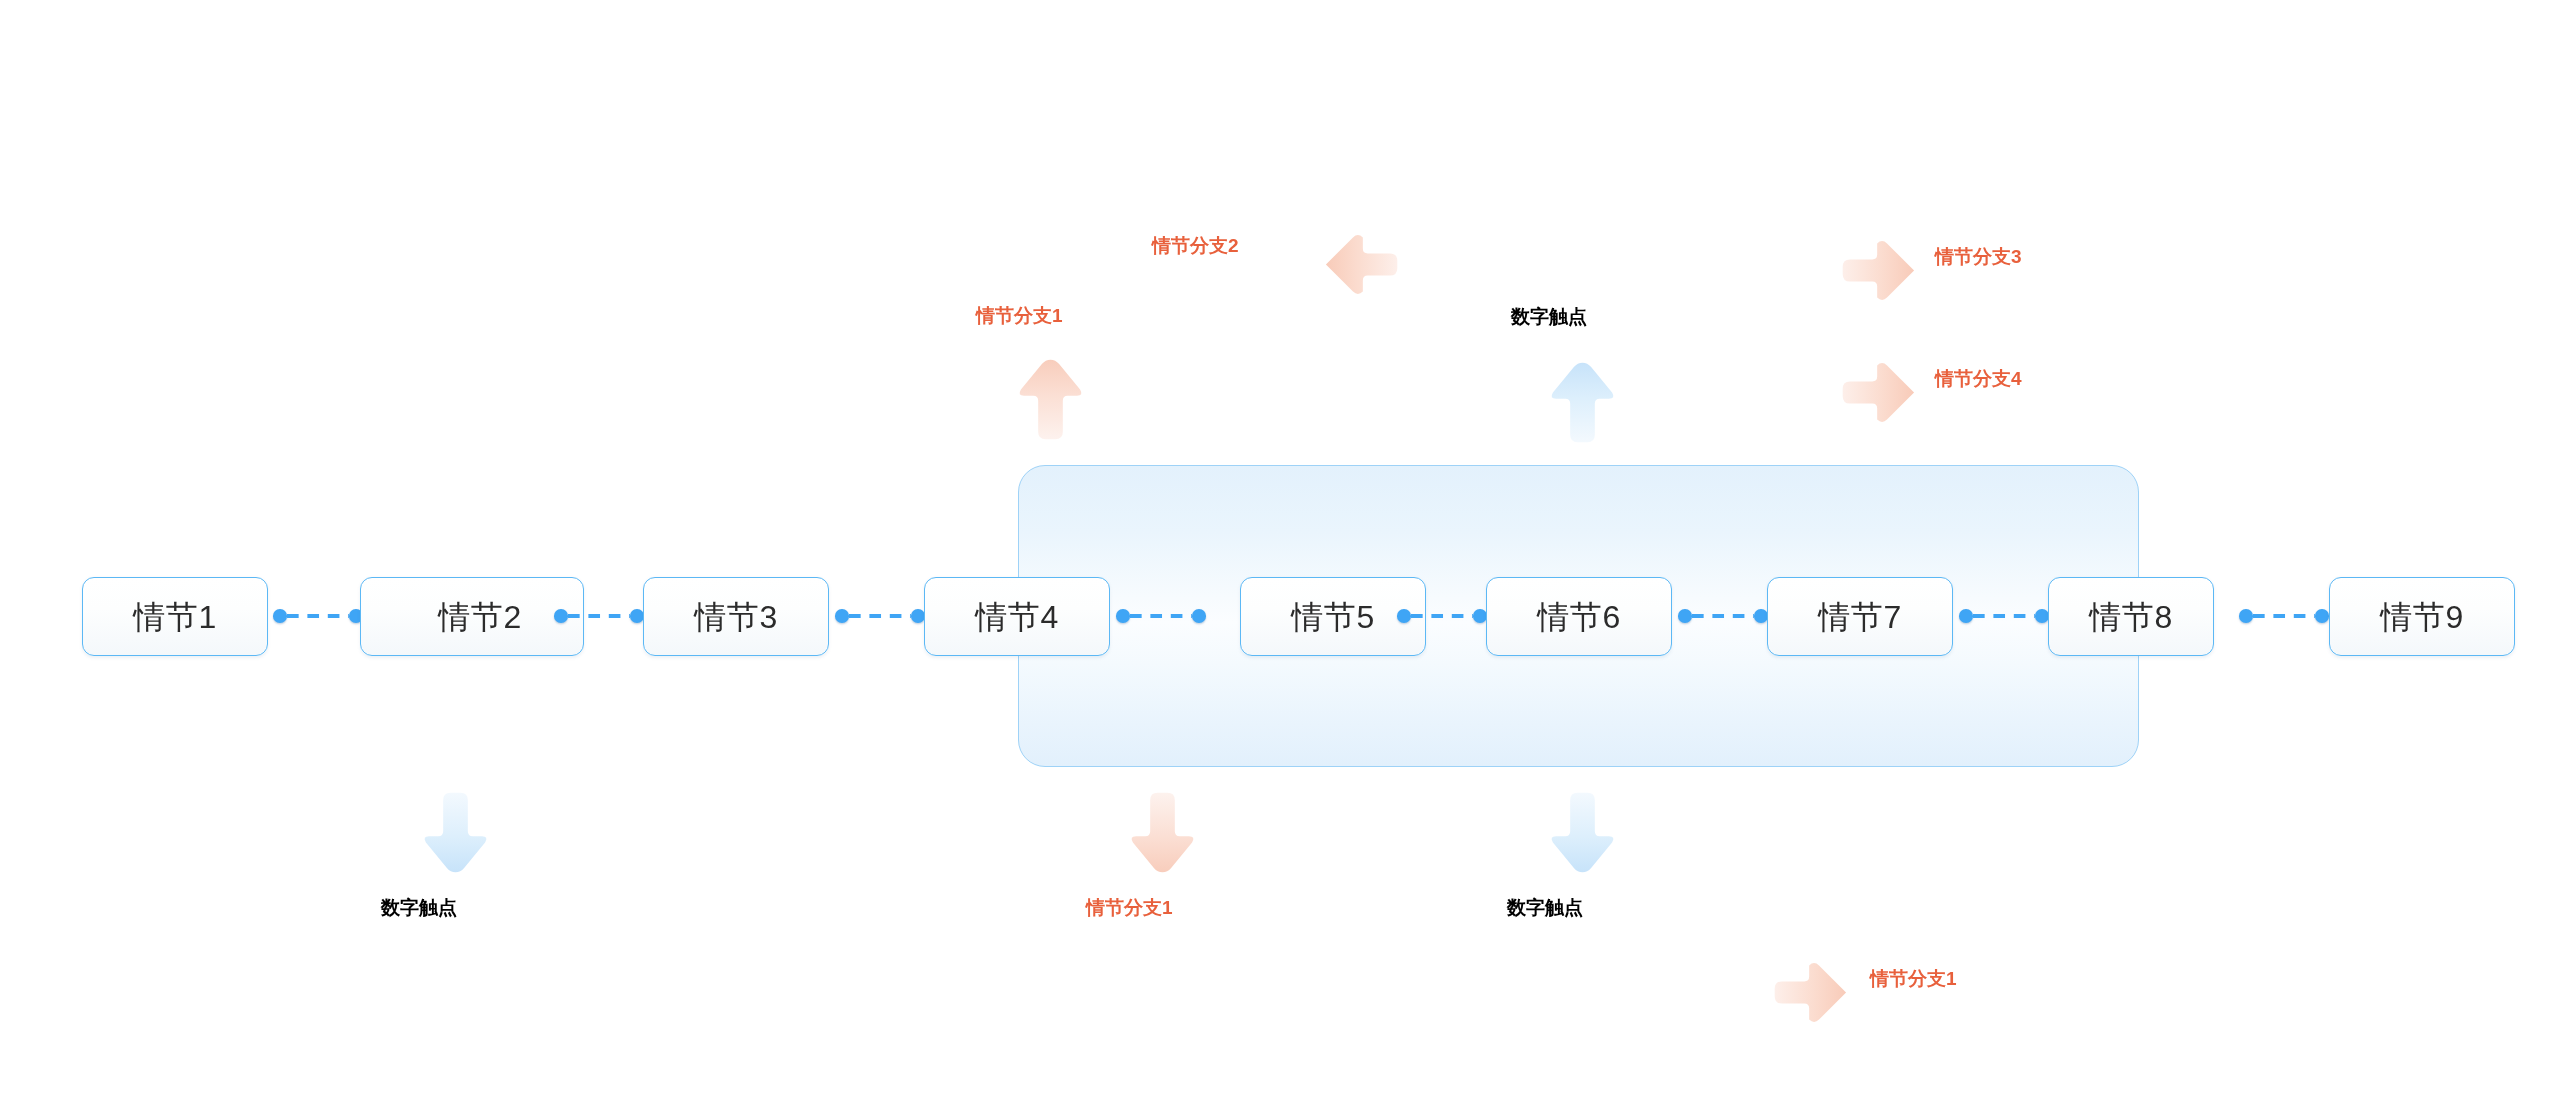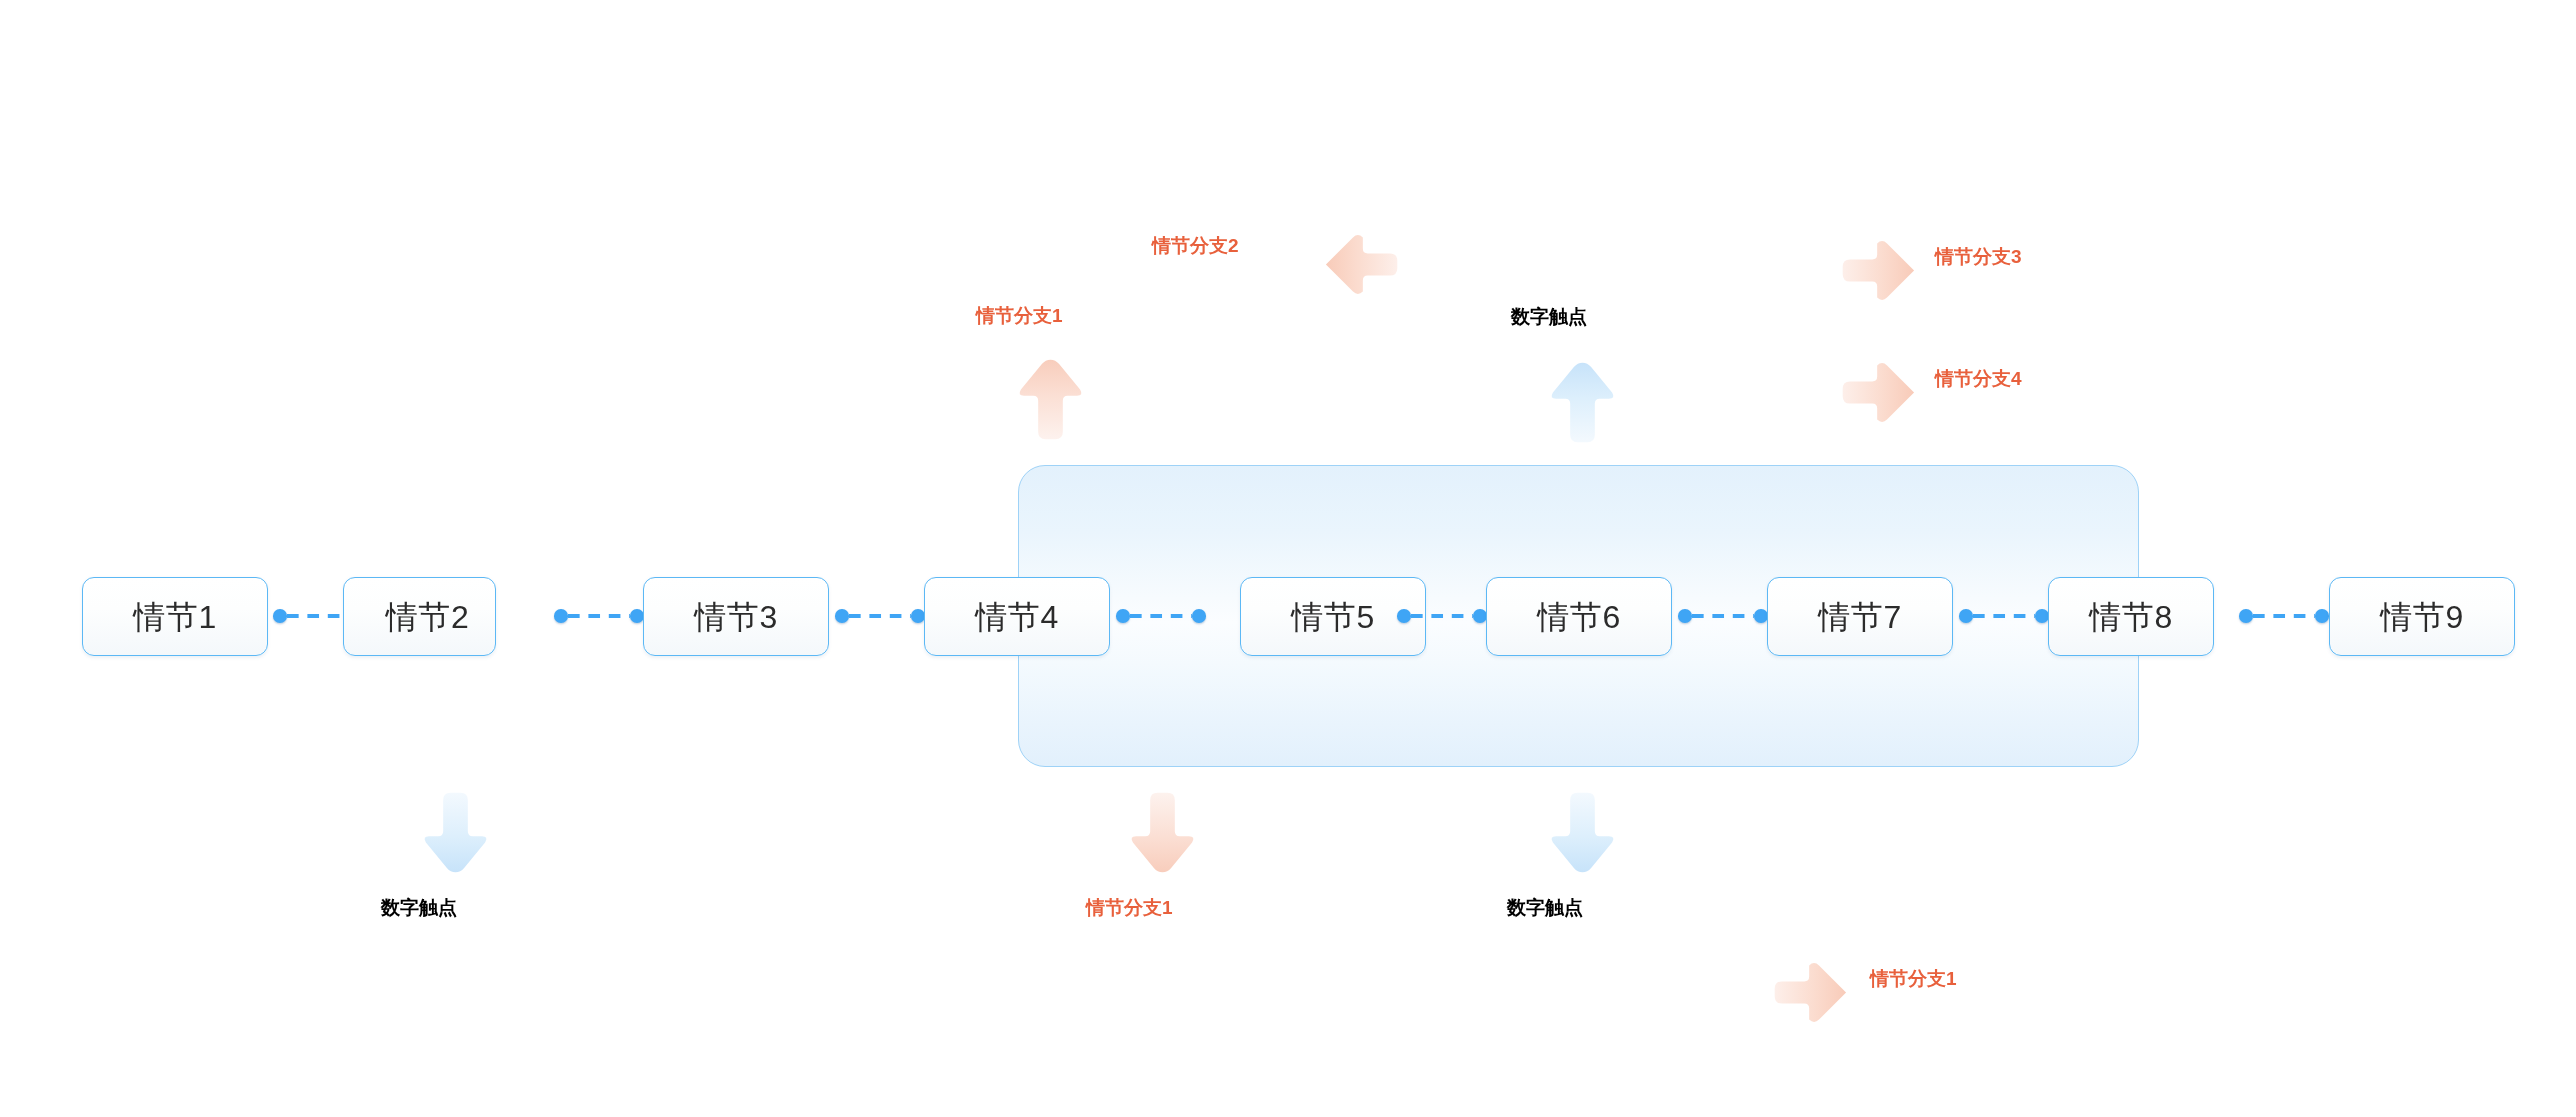--- a/index.html
+++ b/index.html
@@ -173,21 +173,21 @@
 
   <div class="node" style="left:82px; top:577px; width:186px; height:79px;">
     <span class="node-label">情节1</span>
   </div>
   <div class="connector" style="left:273px; top:609px; width:90px; height:13.6px;">
     <span class="conn-dot"></span>
     <span class="conn-line"></span>
     <span class="conn-dot"></span>
   </div>
 
-  <div class="node" style="left:343px; top:577px; width:153px; height:79px;padding-left:16px;">
+  <div class="node" style="left:360px; top:577px; width:224px; height:79px;padding-left:16px;">
     <span class="node-label">情节2</span>
   </div>
   <div class="connector" style="left:554px; top:609px; width:90px; height:13.6px;">
     <span class="conn-dot"></span>
     <span class="conn-line"></span>
     <span class="conn-dot"></span>
   </div>
 
   <div class="node" style="left:643px; top:577px; width:186px; height:79px;">
     <span class="node-label">情节3</span>

